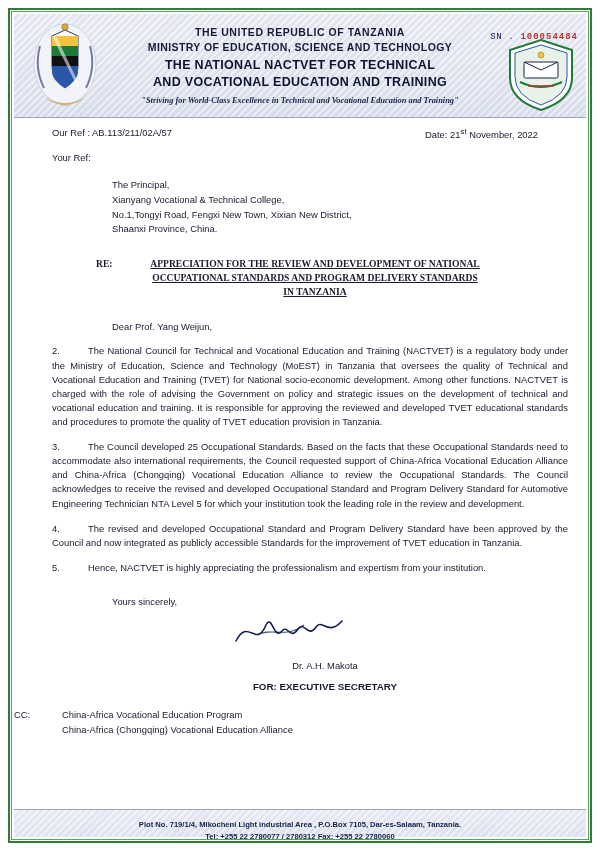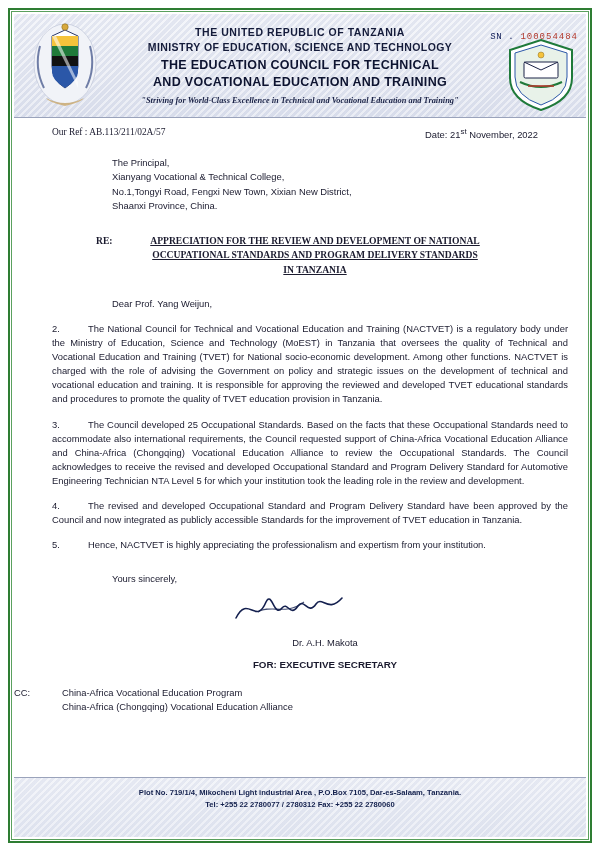--- a/index.html
+++ b/index.html
@@ -102,39 +102,39 @@
     position: absolute;
     right: 8px;
     top: 18px;
     font-size: 9px;
     color: #0e1a55;
     letter-spacing: .6px;
     font-family: "Liberation Mono", monospace;
   }
   .sn .num {
     color: #b23a2e;
-    font-weight: normal;
+    font-weight: bold;
     letter-spacing: 1px;
   }
 
   
   .body {
     position: absolute;
     top: 126px;
     left: 52px;
     right: 32px;
     font-size: 9.4px;
     line-height: 1.45;
   }
   .refline {
     display: flex;
     justify-content: space-between;
     font-size: 9.4px;
   }
-  .our-ref { white-space: pre; font-family: Liberation Serif, serif; }
+  .our-ref { white-space: pre; }
   .date { padding-right: 30px; text-align: right; }
   .your-ref { margin-top: 9px; font-size: 9.4px; }
 
   .addr {
     margin-top: 14px;
     margin-left: 60px;
     line-height: 1.55;
     font-size: 9.4px;
   }
 
@@ -207,21 +207,21 @@
     display: flex;
     font-size: 9.4px;
   }
   .cc-label { width: 48px; flex: none; margin-left: -38px;}
   .cc-items div { line-height: 1.5; }
 
   
   .footer {
     position: absolute;
     left: 14px; right: 14px; bottom: 14px;
-    height: 60px;
+    height: 28px;
     background: linear-gradient(180deg, #eef0f7 0%, #e4e8f2 100%);
     border-top: 1px solid #9aa3bb;
     text-align: center;
     box-sizing: border-box;
     padding-top: 9px;
   }
   .footer-stripes {
     position: absolute;
     inset: 0;
     background-image: repeating-linear-gradient(
@@ -283,36 +283,37 @@
     </div>
 
     <div class="sn">
       <span>SN .</span>
       <span class="num">100054484</span>
     </div>
 
     <div class="header-text">
       <div class="hl1">THE UNITED REPUBLIC OF TANZANIA</div>
       <div class="hl2">MINISTRY OF EDUCATION, SCIENCE AND TECHNOLOGY</div>
-      <div class="hl3">THE EDUCATION  COUNCIL FOR TECHNICAL</div>
+      <div class="hl3">THE NATIONAL  NACTVET FOR TECHNICAL</div>
       <div class="hl3" style="margin-top:1px">AND VOCATIONAL EDUCATION AND TRAINING</div>
       <div class="hl-motto">"Striving for World-Class Excellence in Technical and Vocational Education and Training"</div>
     </div>
   </div>
 
   <div class="body">
 
     <div class="refline">
       <div class="our-ref">Our Ref : AB.113/211/02A/57</div>
       <div class="date">
         <span>Date:</span>
         <span>21</span><sup>st</sup><span> November, 2022</span>
       </div>
     </div>
 
+    <div class="your-ref">Your Ref:</div>
 
     <div class="addr">
       <div>The Principal,</div>
       <div>Xianyang Vocational &amp; Technical College,</div>
       <div>No.1,Tongyi Road, Fengxi New Town, Xixian New District,</div>
       <div>Shaanxi Province, China.</div>
     </div>
 
     <div class="re-block">
       <div class="re-label">RE:</div>

